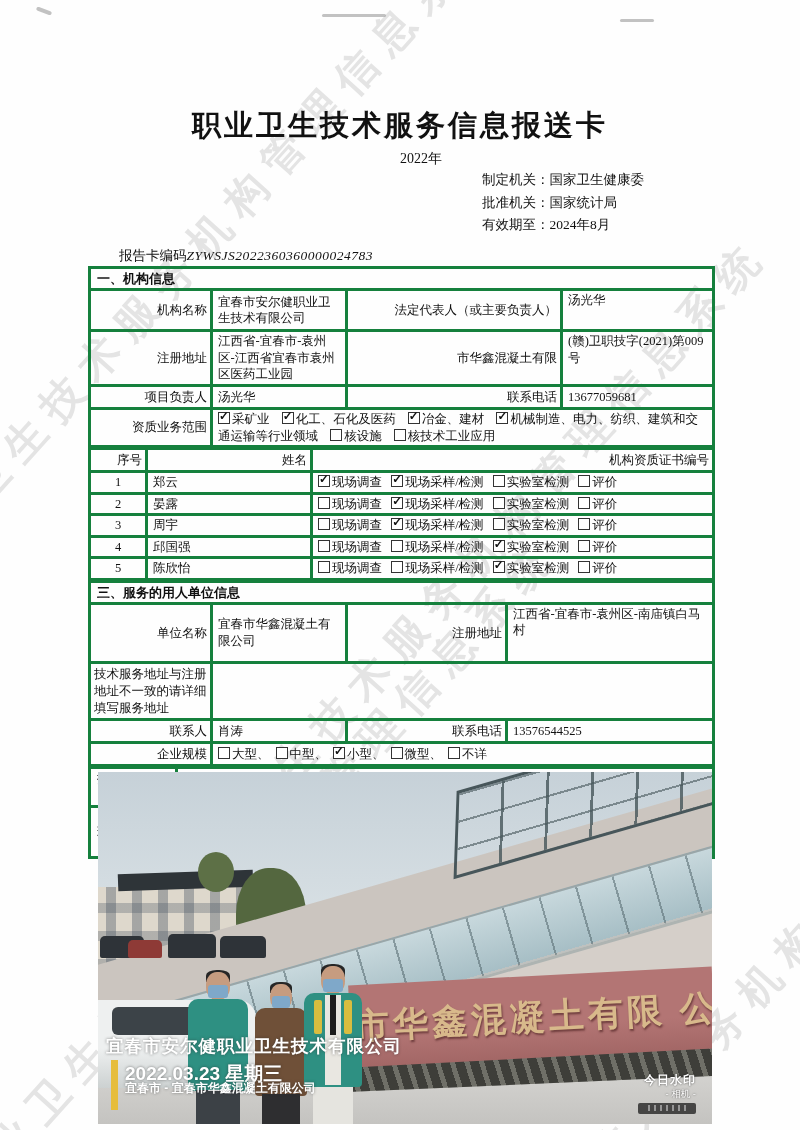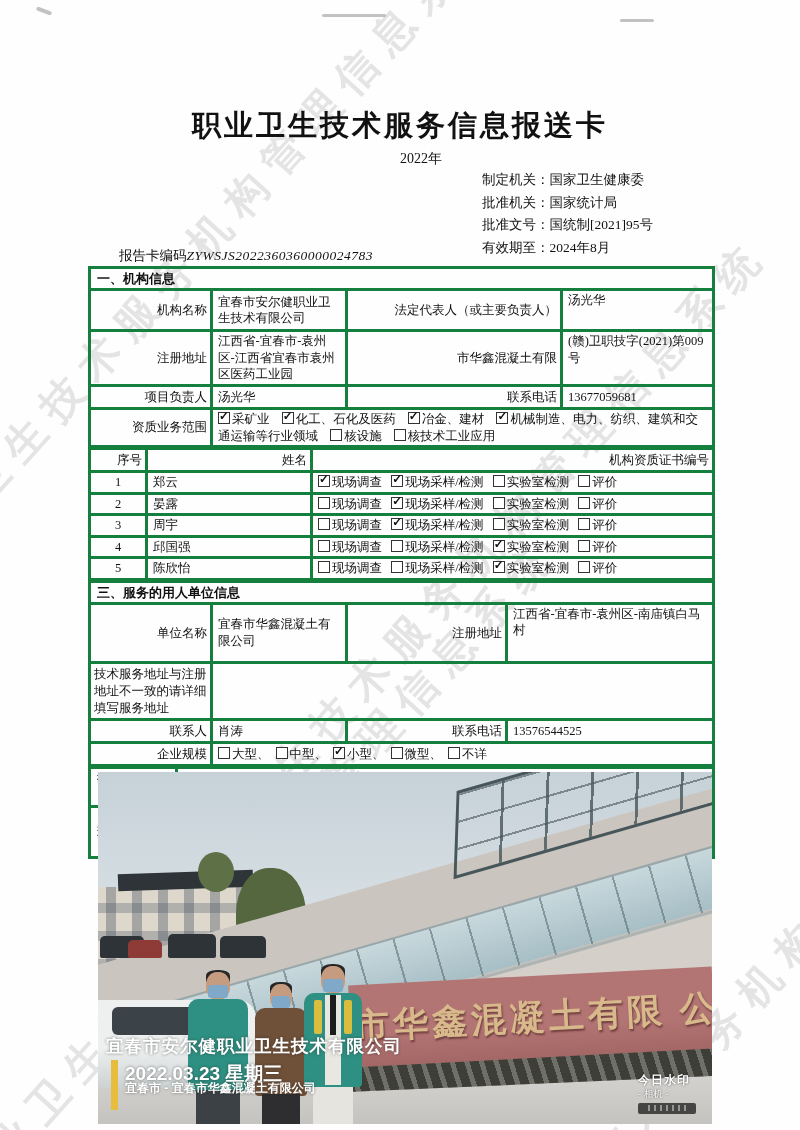--- a/index.html
+++ b/index.html
@@ -83,21 +83,21 @@
   .hair{position:absolute;background:#262626;border-radius:45% 45% 0 0;}
   .mask{position:absolute;background:#7fa8c9;border-radius:3px;}
   .body1{position:absolute;border-radius:10px 10px 4px 4px;}
   .pants{position:absolute;}
   .stripe{position:absolute;background:#e9e7e1;}
   .yacc{position:absolute;background:#d9bd3f;border-radius:2px;}
   .lanyard{position:absolute;background:#1d1d1d;}
   .ovText{position:absolute;color:#fff;font-weight:bold;text-shadow:0 0 3px rgba(40,40,40,.6);
       white-space:nowrap;z-index:5;}
   .ybar{position:absolute;background:#e6bd3c;z-index:5;}
-  .appwm{position:absolute;right:16px;top:300px;text-align:left;z-index:5;color:#fff;
+  .appwm{position:absolute;right:16px;top:300px;text-align:right;z-index:5;color:#fff;
       text-shadow:0 0 2px rgba(0,0,0,.7);}
   .appwm .l1{font-size:12px;font-weight:bold;letter-spacing:1px;}
   .appwm .l2{font-size:9.5px;margin-top:-1px;}
   .appbadge{width:58px;height:11px;background:rgba(25,25,25,.75);margin:2px auto 0;
       border-radius:2px;background-image:repeating-linear-gradient(90deg,transparent 0 4px,rgba(230,230,230,.5) 4px 6px);
       background-size:80% 55%;background-repeat:no-repeat;background-position:center;}
 </style>
 </head>
 <body>
 
@@ -111,21 +111,20 @@
   <div class="art" style="left:36px;top:9px;width:16px;height:4px;transform:rotate(20deg)"></div>
   <div class="art" style="left:322px;top:14px;width:64px;height:3px"></div>
   <div class="art" style="left:620px;top:19px;width:34px;height:3px"></div>
 
   <div class="title">职业卫生技术服务信息报送卡</div>
   <div class="year">2022年</div>
 
   <div class="meta">
     <div class="meta-row"><span>制定机关：</span><span>国家卫生健康委</span></div>
     <div class="meta-row"><span>批准机关：</span><span>国家统计局</span></div>
-    <div class="meta-row"><span>批准文号：</span><span>国统制[2021]95号</span></div>
     <div class="meta-row"><span>有效期至：</span><span>2024年8月</span></div>
   </div>
 
   <div class="report-code">
     <span>报告卡编码</span><span class="code">ZYWSJS2022360360000024783</span>
   </div>
 
   <div class="tables">
 
     <table>

